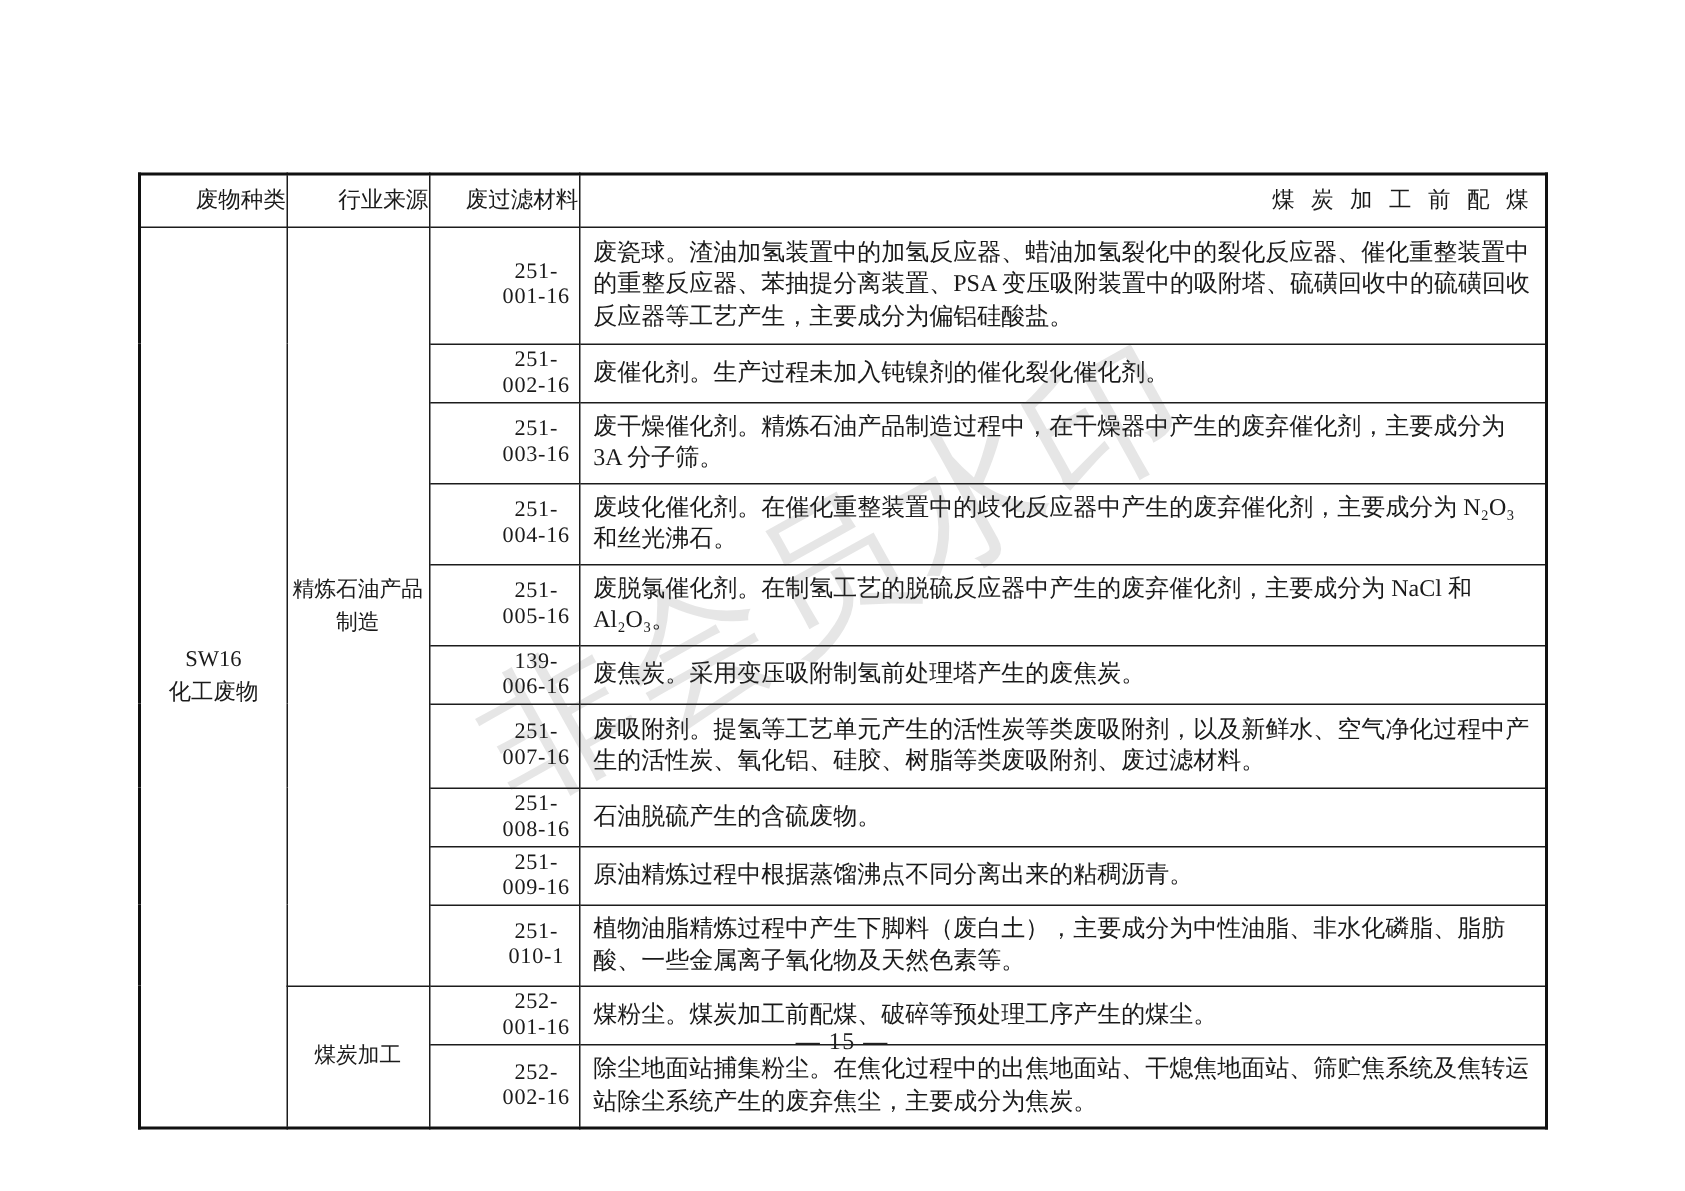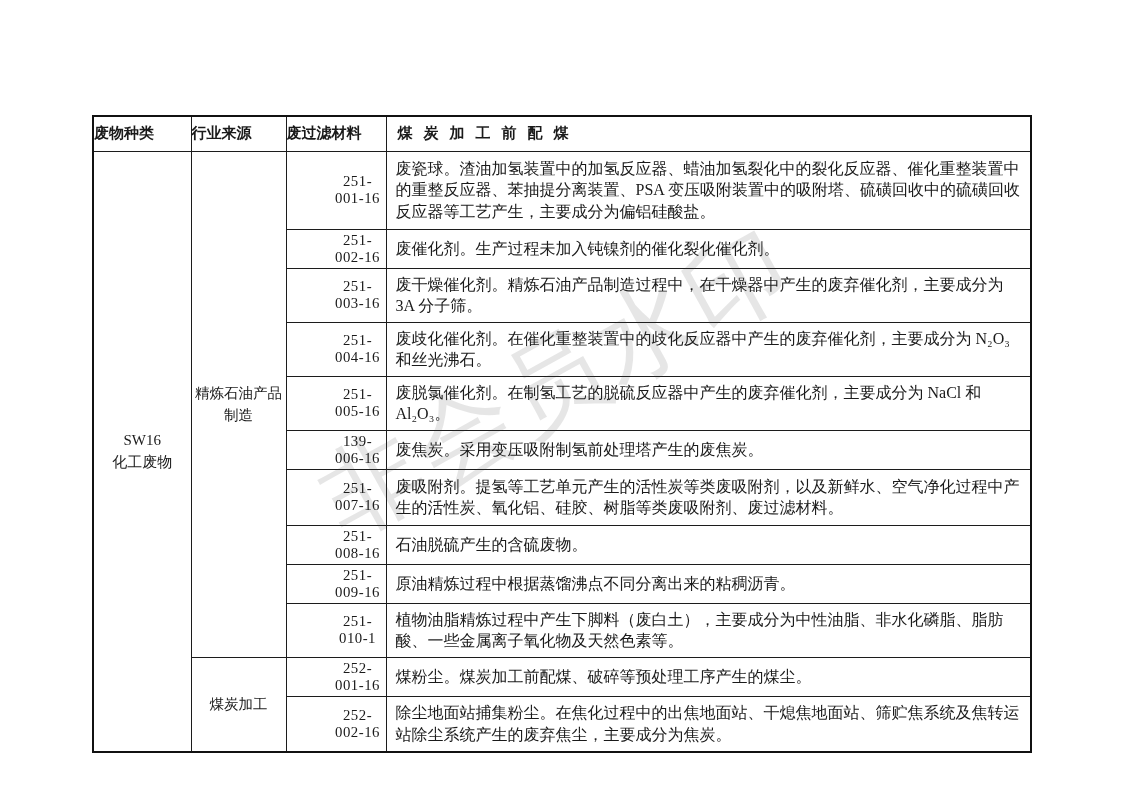--- a/index.html
+++ b/index.html
@@ -41,22 +41,22 @@
     z-index: 1;
   }
   .waste-table th, .waste-table td {
     border: 1.6px solid #1c1c1c;
     vertical-align: middle;
     font-size: 16px;
   }
   .waste-table { border: 2px solid #111; }
   .waste-table th {
     height: 35px;
-    font-weight: bold;
-    text-align: left;
+    font-weight: normal;
+    text-align: right;
     font-size: 15px;
   }
   th.th-name { letter-spacing: 11px; text-indent: 11px; }
   td.cell-center {
     text-align: center;
     padding: 2px 3px;
   }
   td.waste-type-cell { white-space: pre-line; line-height: 22px; font-size: 15px; }
   td.industry-cell { line-height: 22px; font-size: 14.5px; margin-top: 12px; }
   td.code-cell { font-size: 14.8px; letter-spacing: 0.5px; padding-left: 46px; }
@@ -152,14 +152,15 @@
         <td class="cell-center code-cell">252-001-16</td>
         <td class="name-cell">煤粉尘。煤炭加工前配煤、破碎等预处理工序产生的煤尘。</td>
       </tr>
       <tr class="r2">
         <td class="cell-center code-cell">252-002-16</td>
         <td class="name-cell">除尘地面站捕集粉尘。在焦化过程中的出焦地面站、干熄焦地面站、筛贮焦系统及焦转运站除尘系统产生的废弃焦尘，主要成分为焦炭。</td>
       </tr>
     </tbody>
   </table>
 
+  <div class="page-number">— 15 —</div>
 
 </div>
 
 </body></html>

